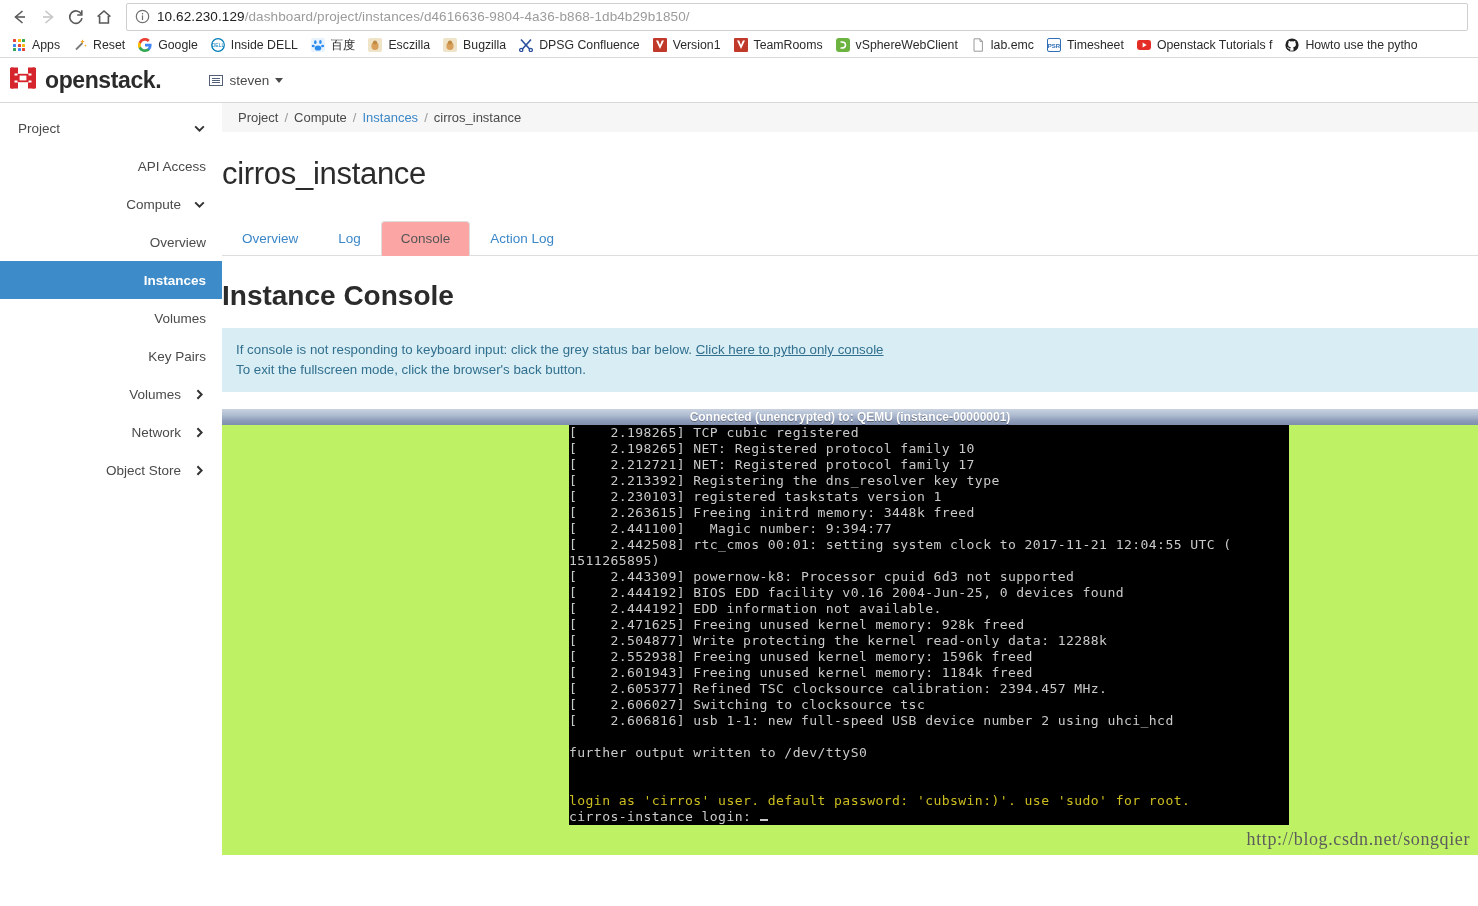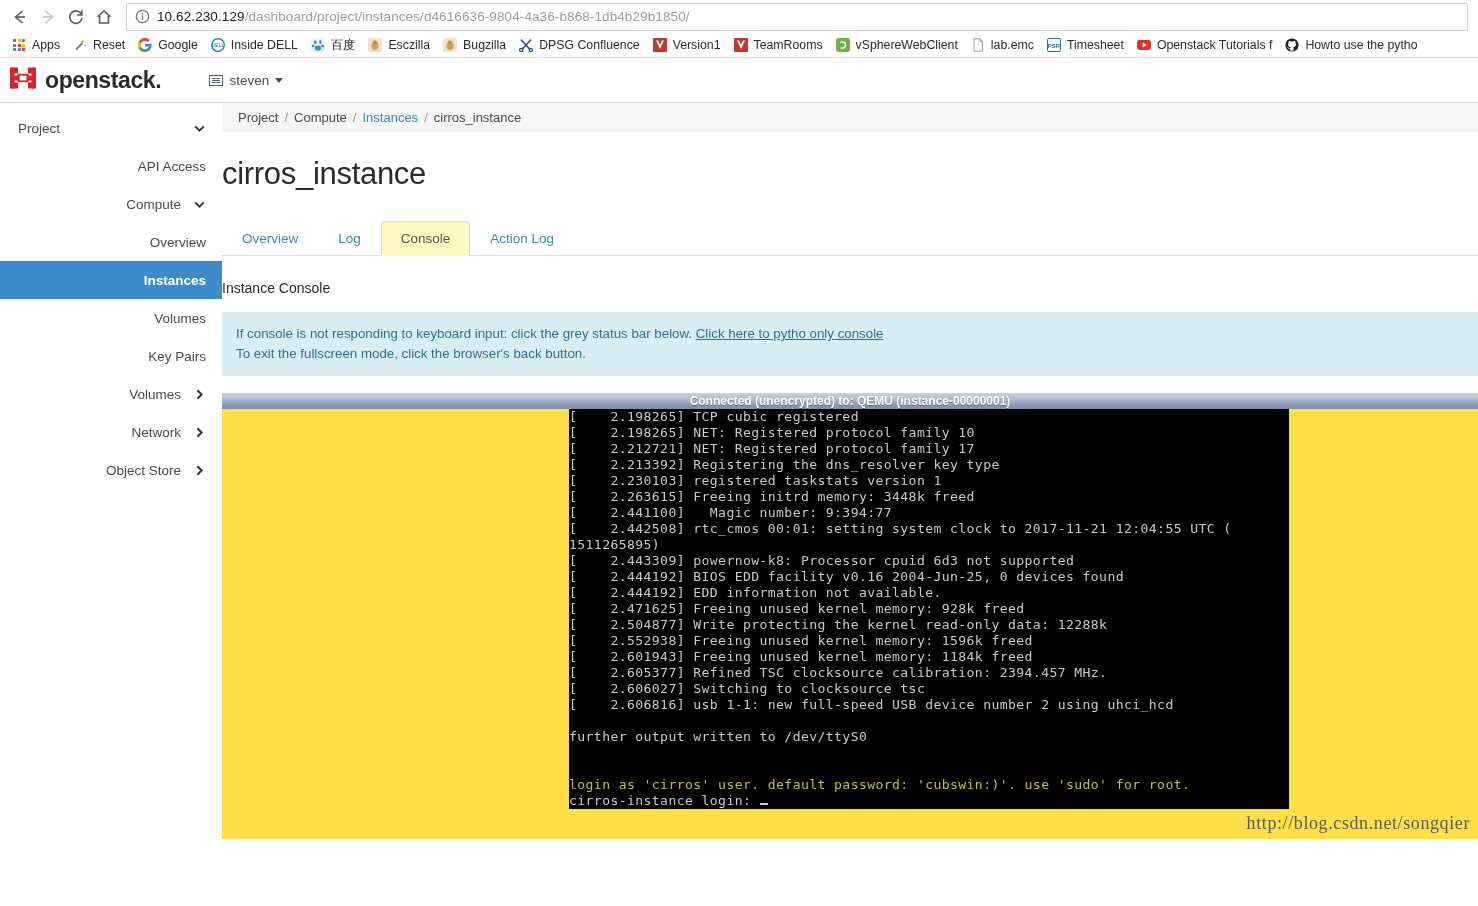--- a/index.html
+++ b/index.html
@@ -109,41 +109,41 @@
   #tabs {
     display:flex; align-items:flex-end; border-bottom:1px solid #ddd; height:42px;
     padding-left:0;
   }
   .tab {
     font-size:13.5px; color:#3c87c7; padding:9px 19px; cursor:pointer;
     border:1px solid transparent; border-bottom:none; position:relative; top:1px;
     line-height:16px;
   }
   .tab.active {
-    color:#555; background:#fef9c3; border-color:#ddd;
+    color:#555; background:#fca5a5; border-color:#ddd;
     border-top-left-radius:4px; border-top-right-radius:4px;
   }
 
-  #section-title { font-size:14px; color:#2b2b2b; padding:24px 0 16px 0; font-weight:normal; }
+  #section-title { font-size:28px; color:#2b2b2b; padding:24px 0 16px 0; font-weight:bold; }
 
   #console-alert {
     background:#d9edf4; color:#31708f; font-size:13.3px; line-height:20px;
     padding:12px 14px; margin-bottom:17px;
   }
   #console-alert a { color:#31708f; text-decoration:underline; }
 
   
   #console-wrap { background:#333333; }
   #vnc-status {
     background:linear-gradient(to bottom,#c8d2e0 0%,#b2bed2 35%,#8b9ab7 75%,#7f8eac 100%);
     height:16px; display:flex; align-items:center; justify-content:center;
     font-size:12px; font-weight:bold; color:#fff;
     text-shadow:0 1px 0 rgba(0,0,0,0.35);
   }
-  #vnc-body { position:relative; height:430px; background:#fde047; }
+  #vnc-body { position:relative; height:430px; background:#bef264; }
   #terminal {
     position:absolute; left:347px; top:0; width:720px; height:400px;
     background:#000; overflow:hidden;
     font-family:"DejaVu Sans Mono","Liberation Mono",monospace;
     font-size:13.1px; line-height:16px; color:#c9c9c9;
     white-space:pre; letter-spacing:0.4px;
   }
   #terminal .ln { height:16px; }
   #terminal .yellow { color:#cdbe20; }
   #terminal .cursor {

